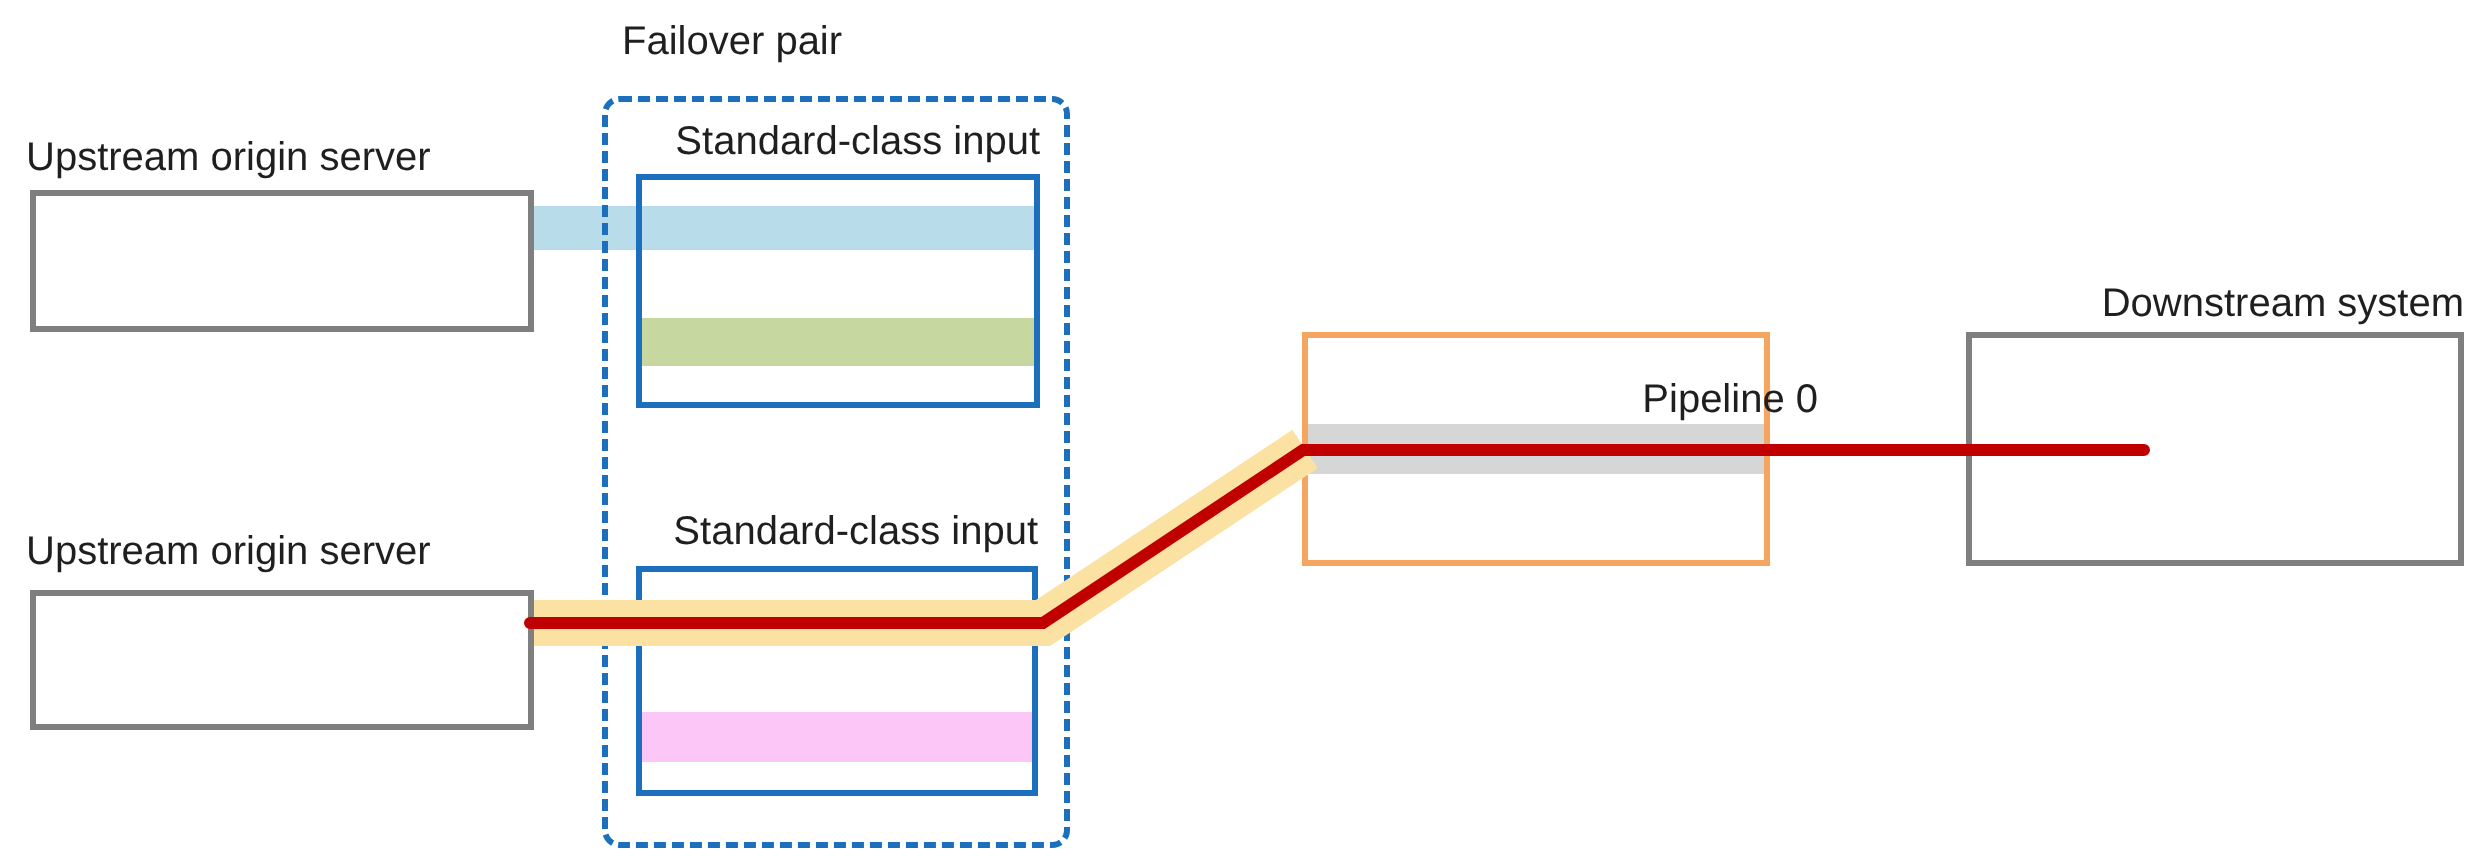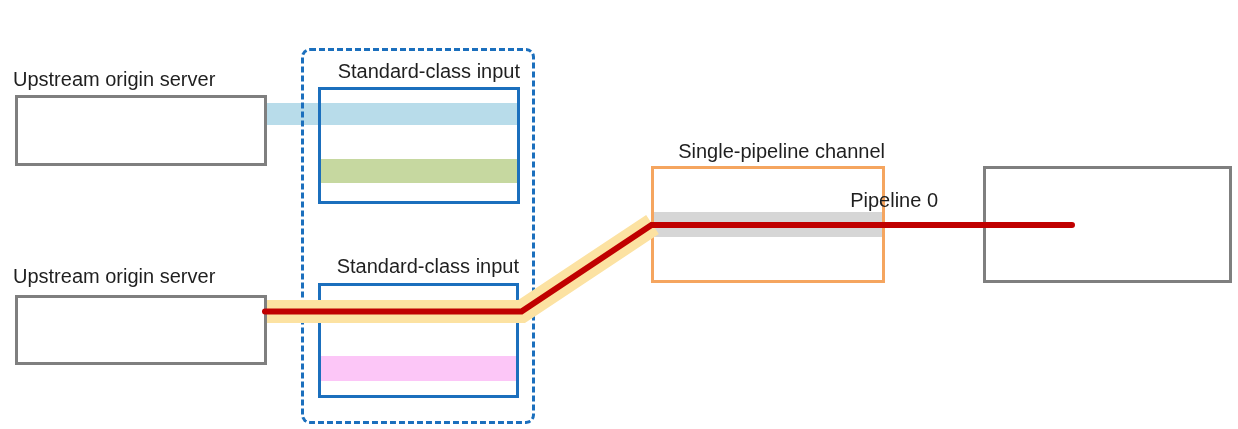--- a/index.html
+++ b/index.html
@@ -76,23 +76,24 @@
   <div class="box blue" style="left:318px;top:87px;width:202px;height:117px;"></div>
   <div class="box blue" style="left:318px;top:283px;width:201px;height:115px;"></div>
   <div class="box orange" style="left:651px;top:166px;width:234px;height:117px;"></div>
   <div class="box gray" style="left:983px;top:166px;width:249px;height:117px;"></div>
 
   <svg class="flow" width="1238" height="429" viewBox="0 0 1238 429">
     <polyline class="flow-highlight" points="267,311.5 521.5,311.5 652.5,224.5"></polyline>
     <polyline class="flow-line" points="265,311.5 521.5,311.5 651.5,225 1072,225"></polyline>
   </svg>
 
+  <div class="lbl" style="left:311px;top:11px;">Failover pair</div>
 
   <div class="lbl" style="left:13px;top:69px;">Upstream origin server</div>
   <div class="lbl" style="left:13px;top:266px;">Upstream origin server</div>
 
   <div class="lbl center" style="left:318px;top:61px;width:202px;">Standard-class input</div>
   <div class="lbl center" style="left:318px;top:256px;width:201px;">Standard-class input</div>
 
-  <div class="lbl center" style="left:651px;top:141px;width:234px;">Single-pipeline channel</div>
-  <div class="lbl center" style="left:651px;top:190px;width:258px;margin-left:29px;">Pipeline 0</div>
+  <div class="lbl center" style="left:651px;top:190px;width:258px;">Pipeline 0</div>
 
+  <div class="lbl center" style="left:983px;top:142px;width:249px;">Downstream system</div>
 </div>
 
 </body></html>

